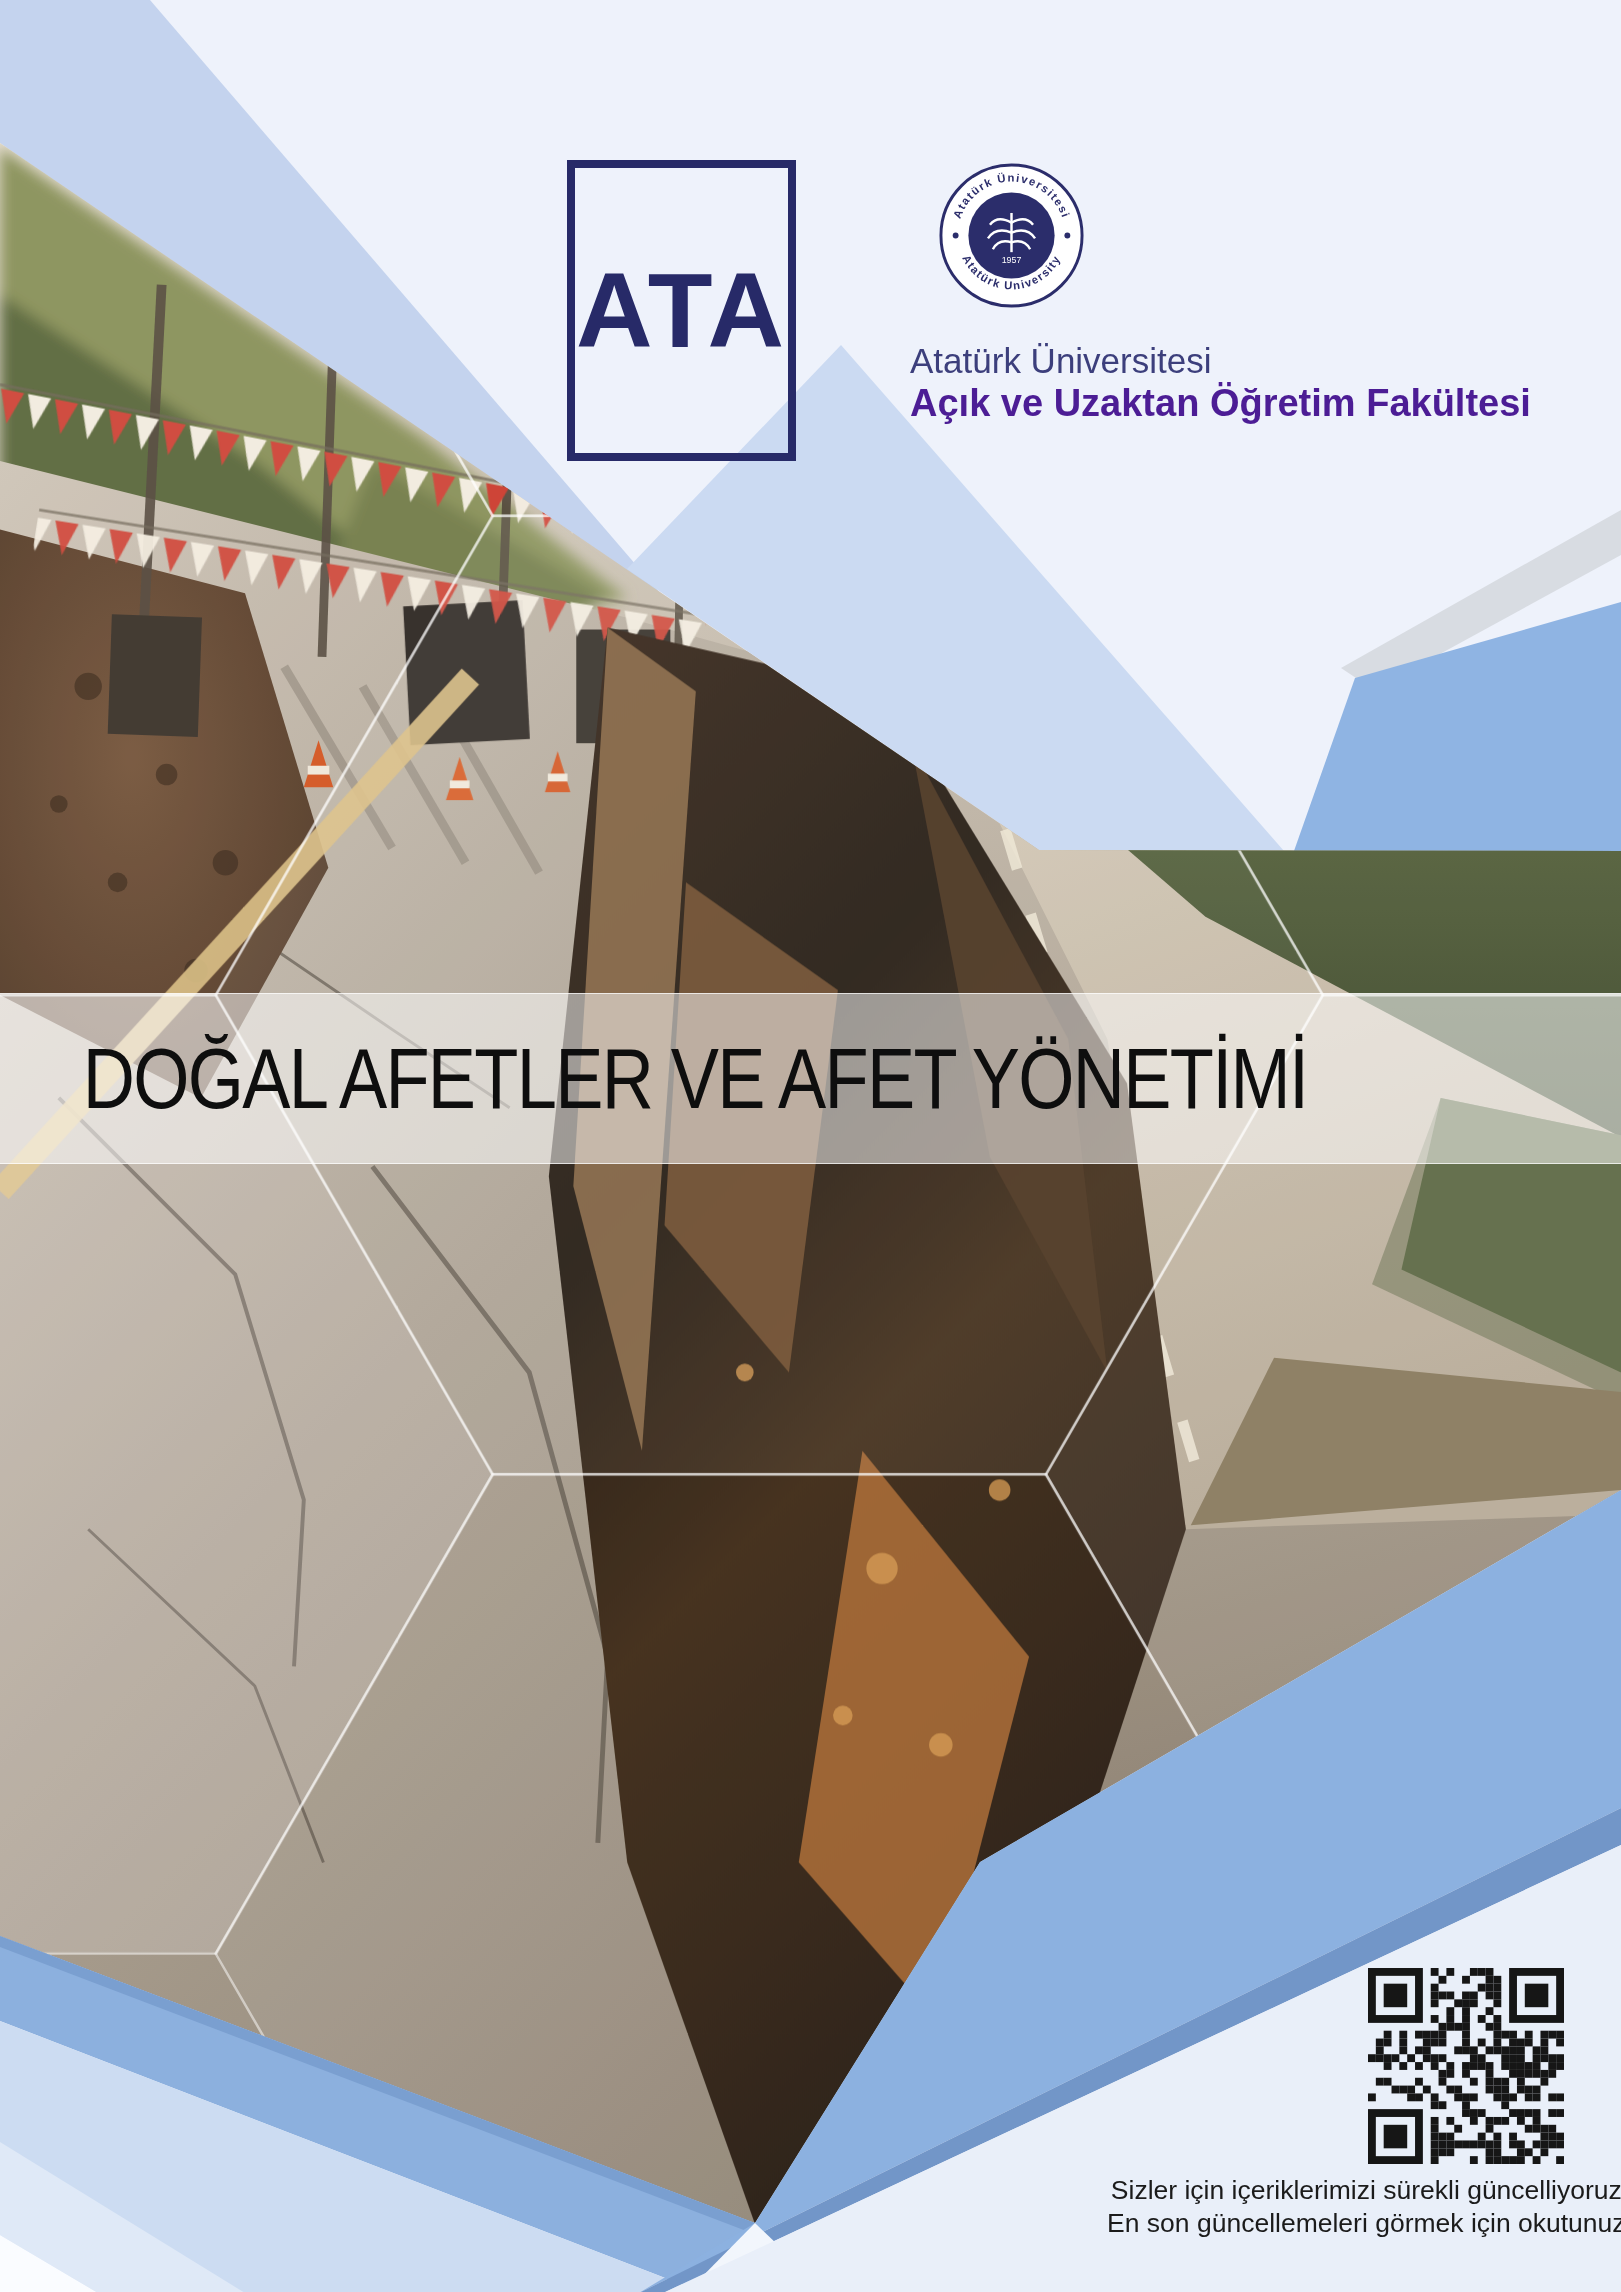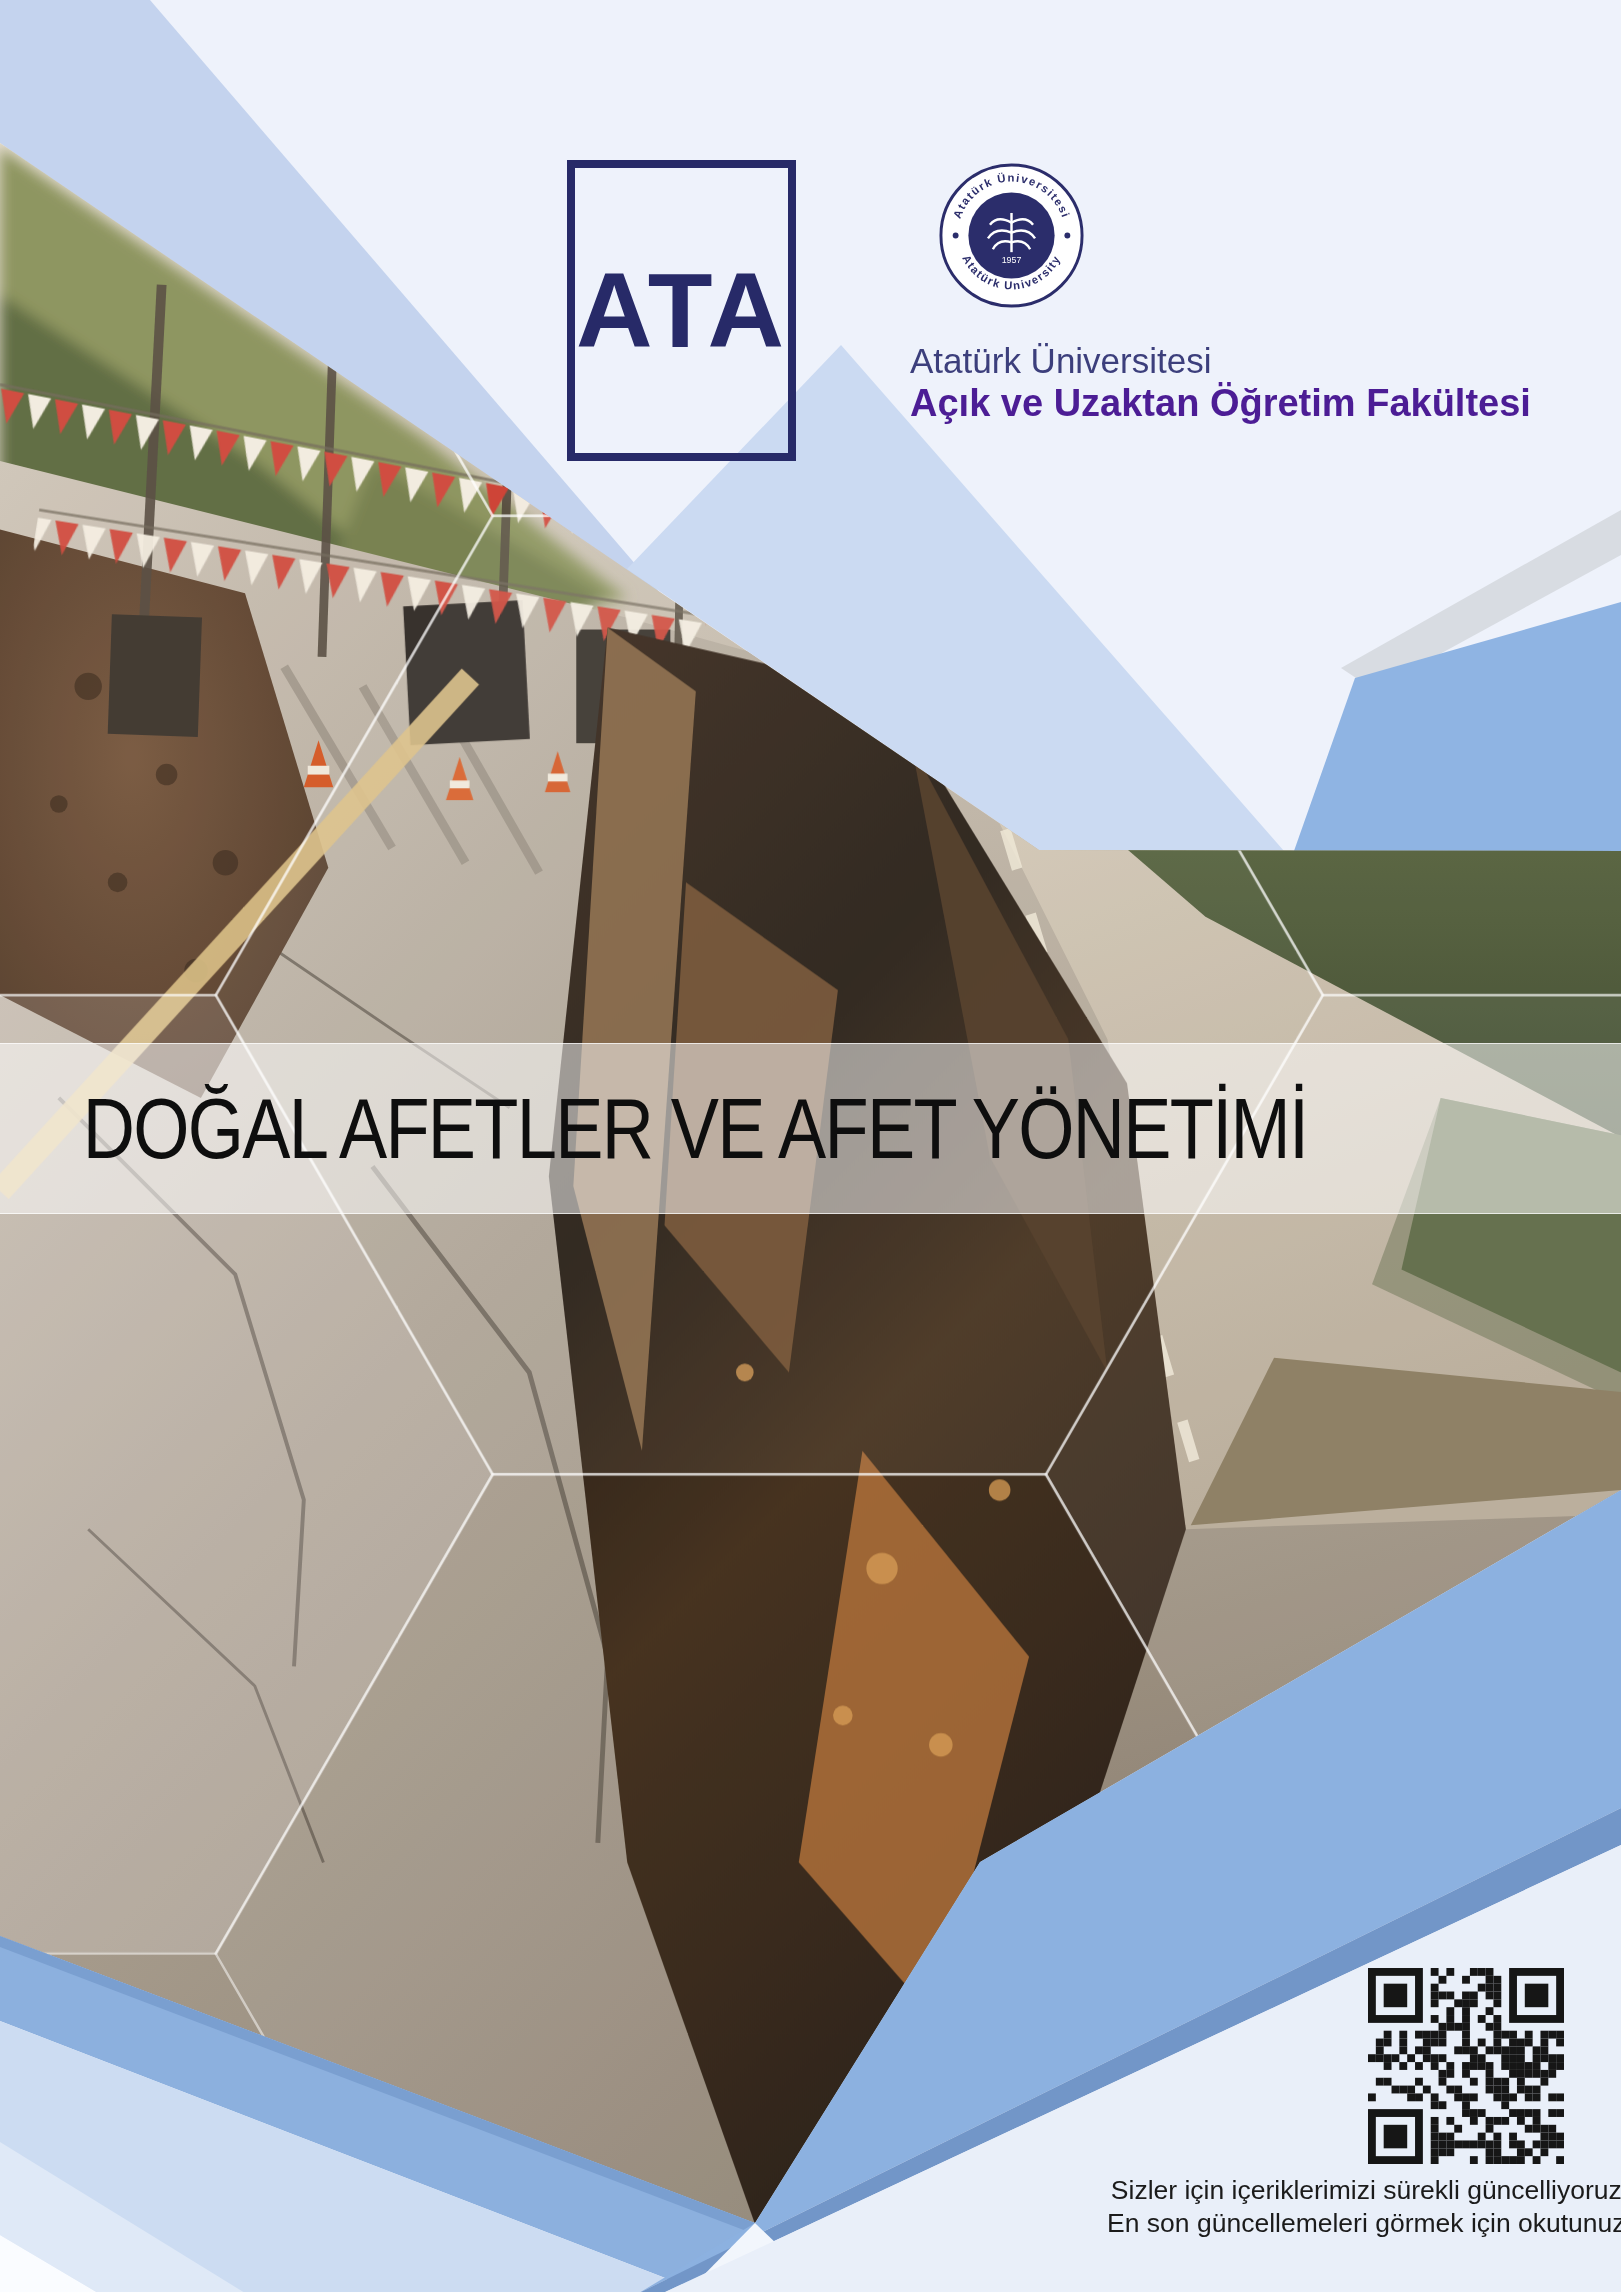--- a/index.html
+++ b/index.html
@@ -13,21 +13,21 @@
   .stripe-gray{background:#d8dce2;clip-path:polygon(1341px 668px,1621px 510px,1621px 555px,1374px 690px);}
   .wedge-blue{background:#8fb4e3;clip-path:polygon(1294px 851px,1355px 678px,1621px 602px,1621px 855px);}
 
   
   .photo{position:absolute;inset:0;
          clip-path:polygon(0px 143px,1039px 850px,1621px 851px,1621px 1490px,980px 1862px,755px 2223px,0px 1936px);
          background:linear-gradient(163deg,#ece7dd 0%,#d3ccc0 20%,#bcb3a6 38%,#a69c8e 56%,#8d8274 76%,#6f6355 100%);}
   .photo svg{position:absolute;inset:0;}
 
   
-  .title-band{position:absolute;left:0;top:1043px;width:1621px;height:169px;
+  .title-band{position:absolute;left:0;top:993px;width:1621px;height:169px;
               background:rgba(255,255,255,.52);
               border-top:1px solid rgba(255,255,255,.7);border-bottom:1px solid rgba(255,255,255,.7);
               display:flex;align-items:center;justify-content:center;}
   .cover-title{font-size:86px;font-weight:400;color:#0e0e0e;letter-spacing:-2px;white-space:nowrap;
                transform:translateX(-115px) scaleX(.84);}
 
   
   .band-left-blue{background:#8cb0de;clip-path:polygon(0px 1936px,755px 2223px,704px 2293px,0px 2021px);}
   .band-left-blue-edge{background:#7a9fd0;clip-path:polygon(0px 1936px,755px 2223px,749px 2232px,0px 1947px);}
   .area-left-light{background:#ccdcf2;clip-path:polygon(0px 2021px,704px 2293px,0px 2293px);}

